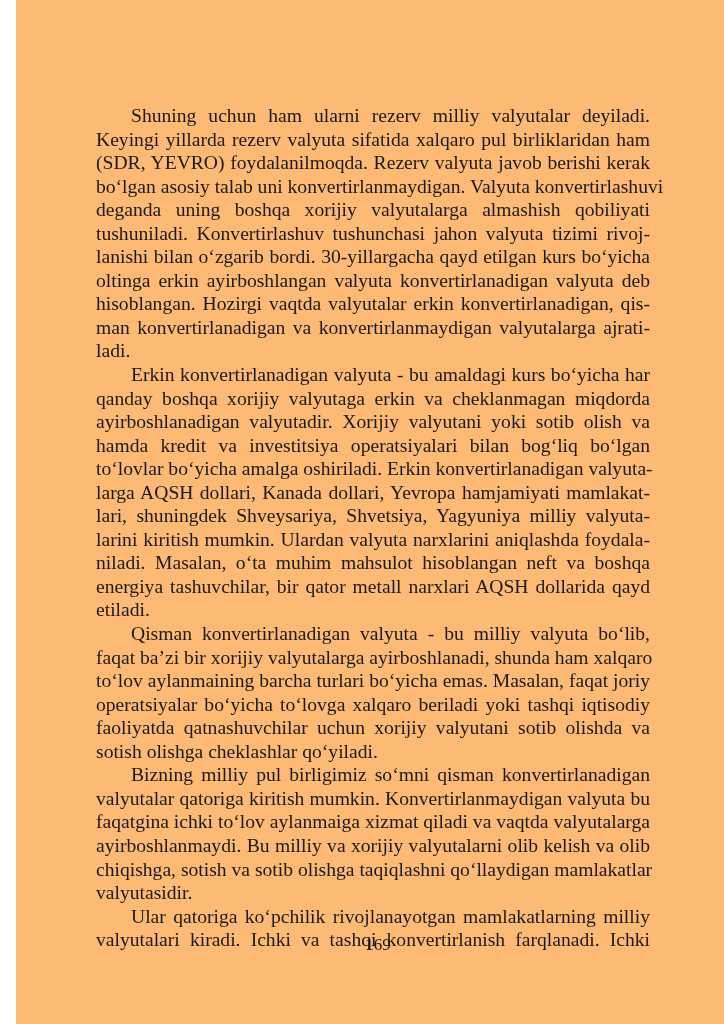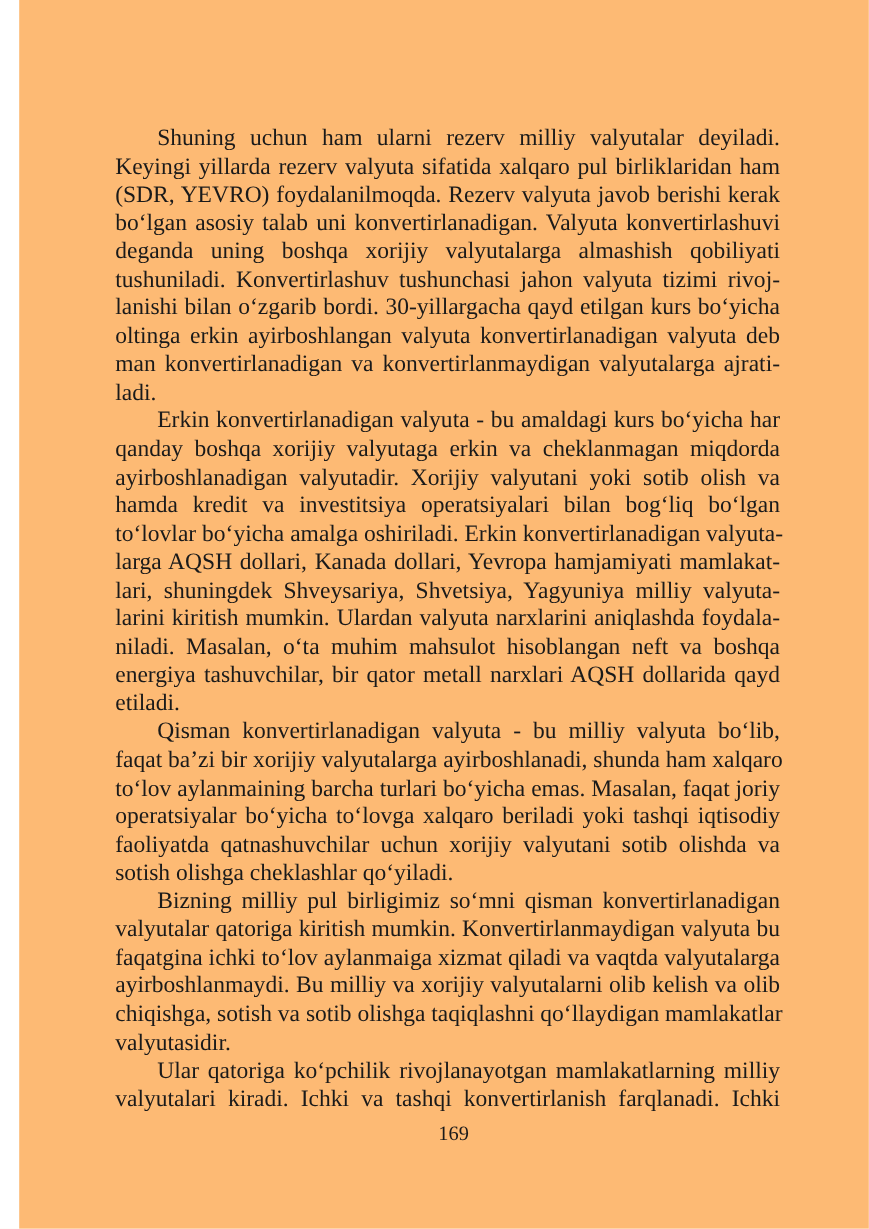--- a/index.html
+++ b/index.html
@@ -26,25 +26,26 @@
 </style>
 </head>
 <body>
 
 <div class="page">
   <div class="text-block" id="text-block">
       <div>
         <span class="line indent">Shuning uchun ham ularni rezerv milliy valyutalar deyiladi.</span>
         <span class="line">Keyingi yillarda rezerv valyuta sifatida xalqaro pul birliklaridan ham</span>
         <span class="line">(SDR, YEVRO) foydalanilmoqda. Rezerv valyuta javob berishi kerak</span>
-        <span class="line">bo‘lgan asosiy talab uni konvertirlanadigan. Valyuta konvertirlashuvi</span>
+        <span class="line">bo‘lgan asosiy talab uni konvertirlanmaydigan. Valyuta konvertirlashuvi</span>
         <span class="line">deganda uning boshqa xorijiy valyutalarga almashish qobiliyati</span>
         <span class="line">tushuniladi. Konvertirlashuv tushunchasi jahon valyuta tizimi rivoj-</span>
         <span class="line">lanishi bilan o‘zgarib bordi. 30-yillargacha qayd etilgan kurs bo‘yicha</span>
         <span class="line">oltinga erkin ayirboshlangan valyuta konvertirlanadigan valyuta deb</span>
+        <span class="line">hisoblangan. Hozirgi vaqtda valyutalar erkin konvertirlanadigan, qis-</span>
         <span class="line">man konvertirlanadigan va konvertirlanmaydigan valyutalarga ajrati-</span>
         <span class="line last">ladi.</span>
       </div>
       <div>
         <span class="line indent">Erkin konvertirlanadigan valyuta - bu amaldagi kurs bo‘yicha har</span>
         <span class="line">qanday boshqa xorijiy valyutaga erkin va cheklanmagan miqdorda</span>
         <span class="line">ayirboshlanadigan valyutadir. Xorijiy valyutani yoki sotib olish va</span>
         <span class="line">hamda kredit va investitsiya operatsiyalari bilan bog‘liq bo‘lgan</span>
         <span class="line">to‘lovlar bo‘yicha amalga oshiriladi. Erkin konvertirlanadigan valyuta-</span>
         <span class="line">larga AQSH dollari, Kanada dollari, Yevropa hamjamiyati mamlakat-</span>

